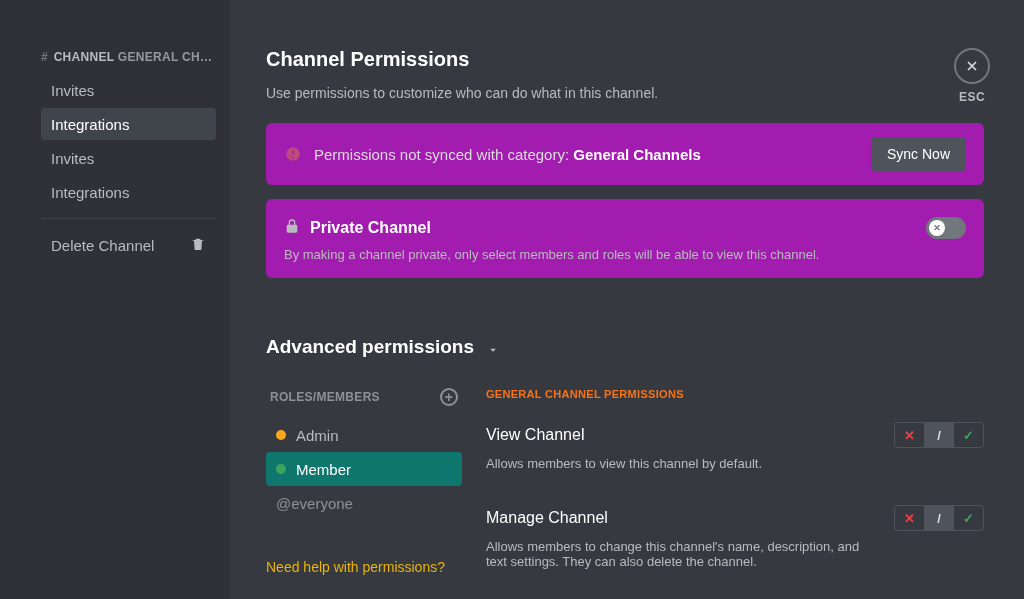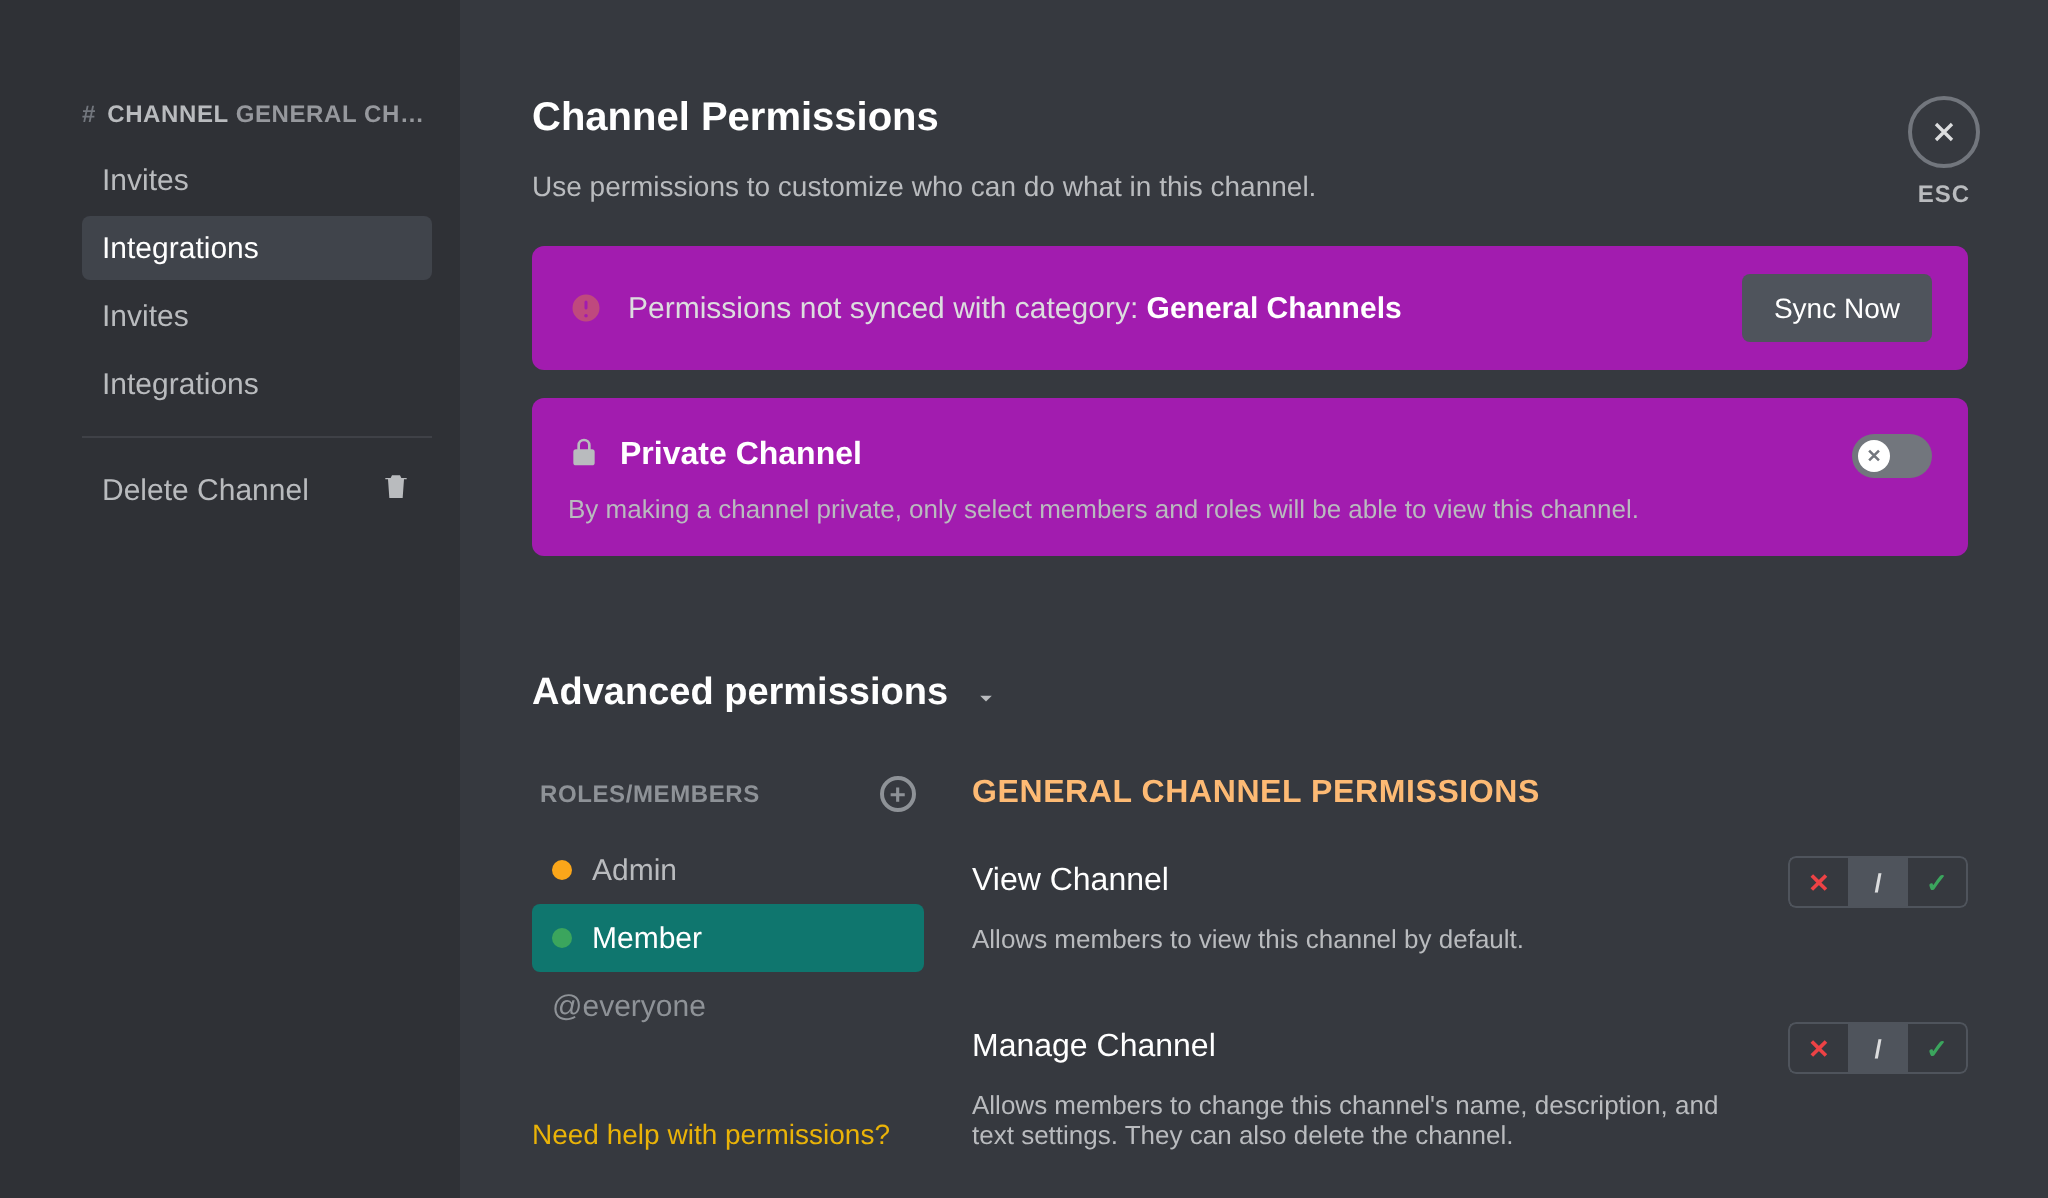--- a/index.html
+++ b/index.html
@@ -49,21 +49,21 @@
   .roles-head { display:flex; align-items:center; justify-content:space-between; color:#8e9297; font-size:12px; font-weight:700; letter-spacing:.3px; margin-bottom:12px; padding:0 4px; }
   .plus { width:18px; height:18px; border:2px solid #8e9297; border-radius:50%; display:flex; align-items:center; justify-content:center; color:#8e9297; font-size:14px; line-height:1; cursor:pointer; }
   .role-item { display:flex; align-items:center; gap:10px; height:34px; padding:0 10px; border-radius:4px; color:#b9bbbe; font-size:15px; cursor:pointer; }
   .role-item.active { background:#0f766e; color:#ffffff; }
   .dot { width:10px; height:10px; border-radius:50%; }
   .dot.orange { background:#faa61a; }
   .dot.green { background:#3ba55d; }
   .role-everyone { color:#8e9297; }
 
   .perm-col { flex:1; }
-  .perm-section-label { color:#fdba74; font-size:16px; font-weight:700; letter-spacing:.3px; margin-bottom: 22px; }
+  .perm-section-label { color:#f97316; font-size:11px; font-weight:700; letter-spacing:.3px; margin-bottom: 22px; }
   .perm-row { margin-bottom: 34px; }
   .perm-head { display:flex; align-items:center; justify-content:space-between;margin-top:21px; }
   .perm-name { color:#ffffff; font-size:16px; font-weight:500; }
   .perm-desc { color:#b9bbbe; font-size:13px; margin-top:8px; max-width: 380px; }
   .tri { display:flex; border-radius:4px; overflow:hidden; }
   .tri div { width:30px; height:26px; display:flex; align-items:center; justify-content:center; font-size:13px; font-weight:700; cursor:pointer; }
   .tri .x { background:#36393f; border:1px solid #4f545c; border-right:none; color:#ed4245; border-radius:4px 0 0 4px; }
   .tri .s { background:#4f545c; color:#dcddde; }
   .tri .c { background:#36393f; border:1px solid #4f545c; border-left:none; color:#3ba55d; border-radius:0 4px 4px 0; }
 

